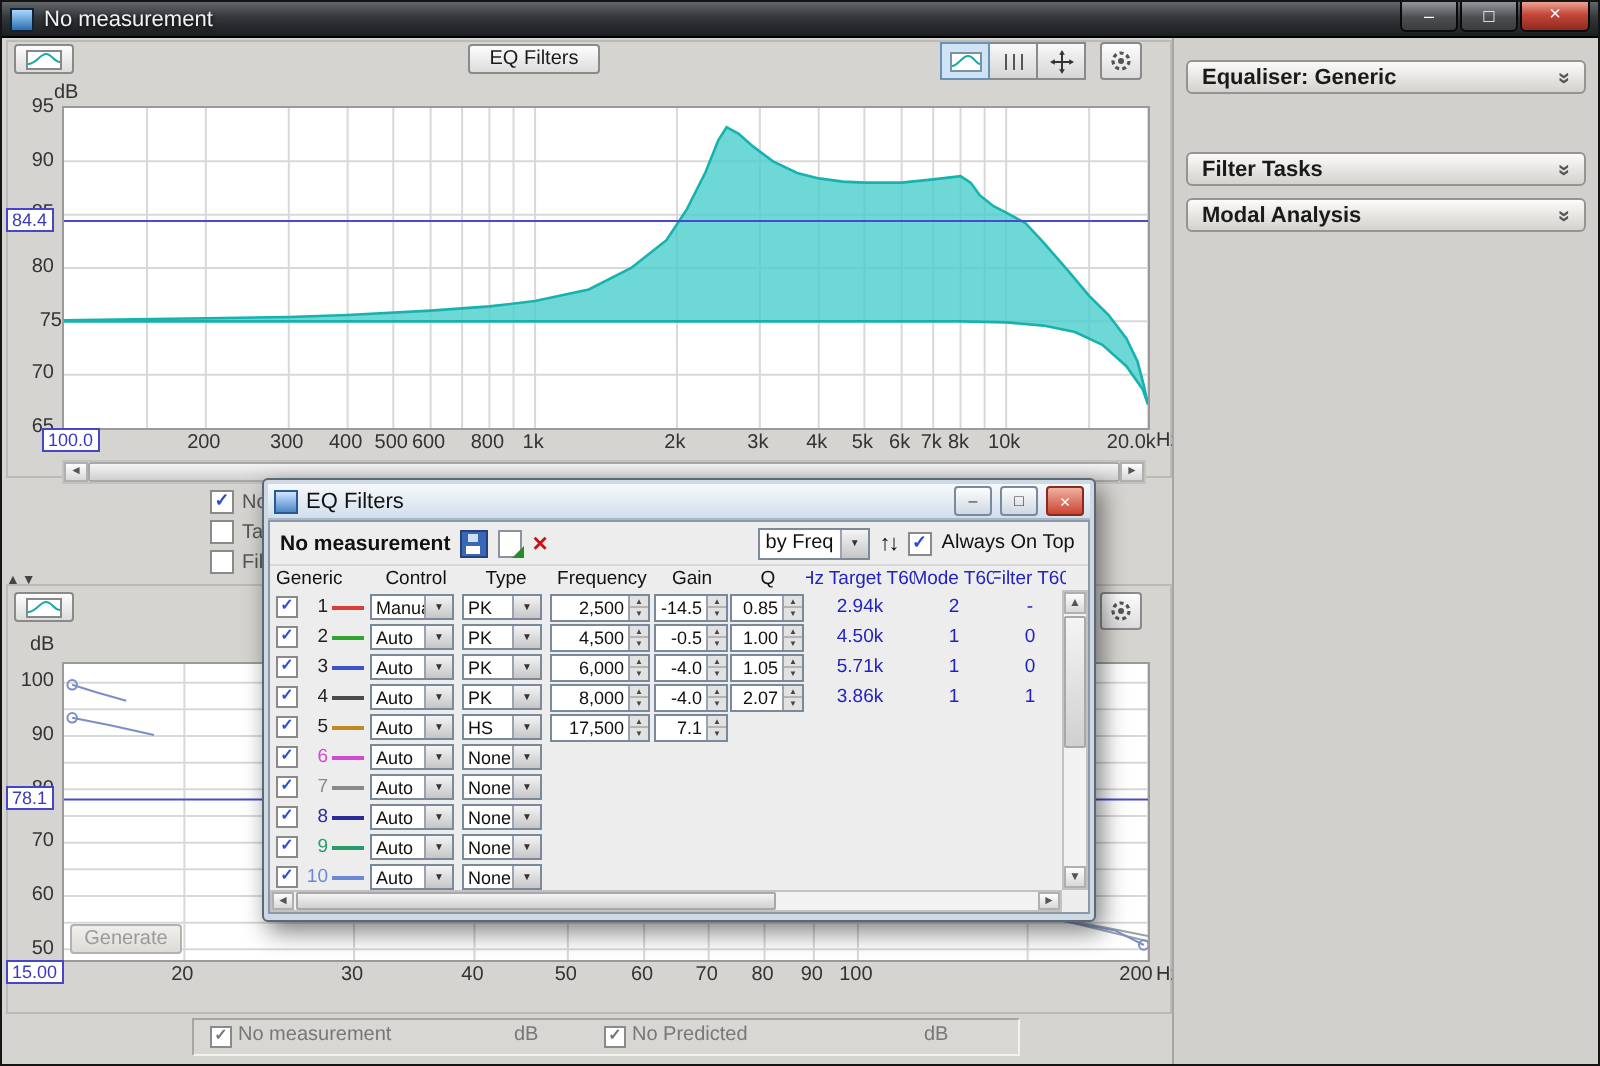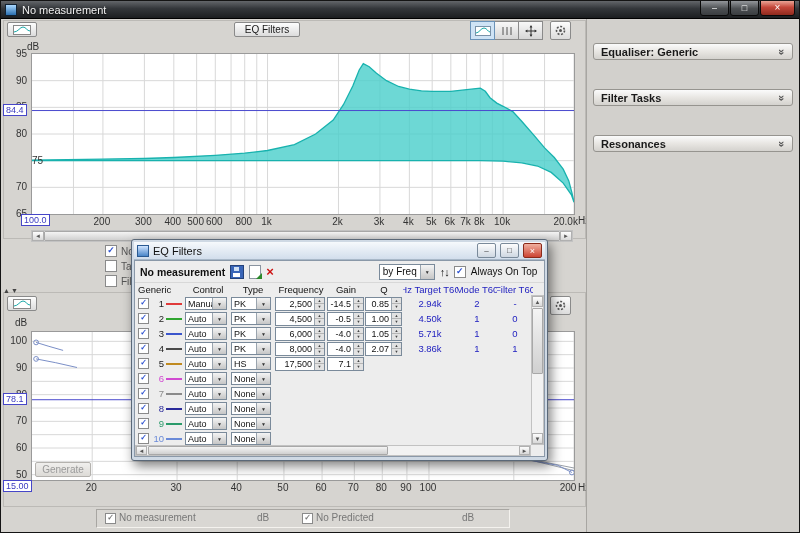--- a/index.html
+++ b/index.html
@@ -61,21 +61,21 @@
   
   #statusbar{position:absolute;left:95px;top:508px;width:412px;height:17px;background:#d9d7d3;
     border:1px solid;border-color:#a8a6a2 #f4f2ee #f4f2ee #a8a6a2;z-index:2;}
   #statusbar span{position:absolute;font-size:10px;color:#777;}
   #statusbar .cb{position:absolute;width:9px;height:9px;font-size:8px;line-height:8px;}
   
   #sidebar{position:absolute;left:585px;top:17px;width:215px;bottom:0;background:#d2d0cc;
     border-left:1px solid #a8a6a2;z-index:5;}
   .sb-item{position:absolute;left:6px;width:200px;height:17px;border:1px solid #96948f;border-radius:3px;
     background:linear-gradient(#fbfbfb,#e6e4e0 55%,#d4d2ce);display:flex;align-items:center;
-    padding:0 7px;font-size:11px;font-weight:bold;color:#1a1a1a;box-sizing:border-box;margin-top:13px;}
+    padding:0 7px;font-size:11px;font-weight:bold;color:#1a1a1a;box-sizing:border-box;}
   .sb-chev{margin-left:auto;color:#555;font-weight:bold;font-size:11px;display:inline-block;transform:rotate(90deg);}
   .sb-chev::after{content:"»";}
   
   #dialog{position:absolute;left:130px;top:238px;width:417px;height:222px;z-index:40;
     background:#cfd9e4;border:1px solid #5a6878;border-radius:3px;padding:2px;box-sizing:border-box;
     box-shadow:3px 5px 12px rgba(0,0,0,.5);}
   .dlg-title{height:17px;display:flex;align-items:center;gap:4px;padding:0 3px;
     background:linear-gradient(#f6f9fc,#d2deec);border-bottom:1px solid #a8b8c8;font-size:11px;color:#111;}
   .dlg-icon{width:10px;height:10px;background:linear-gradient(#cfe4ff,#4a86c8);border:1px solid #2a5a92;}
   .dlg-title .t{flex:1;}
@@ -279,22 +279,22 @@
 
   <div id="sidebar">
     <div class="sb-item" style="top:12px;">
       <span>Equaliser: Generic</span>
       <span class="sb-chev"></span>
     </div>
     <div class="sb-item" style="top:58px;">
       <span>Filter Tasks</span>
       <span class="sb-chev"></span>
     </div>
-    <div class="sb-item" style="top:104px;">
-      <span>Resonances</span>
+    <div class="sb-item" style="top:81px;">
+      <span>Modal Analysis</span>
       <span class="sb-chev"></span>
     </div>
   </div>
 
   <div id="dialog">
     <div class="dlg-title">
       <span class="dlg-icon"></span>
       <span class="t">EQ Filters</span>
       <div class="dwb min"></div>
       <div class="dwb max"></div>
@@ -749,21 +749,21 @@
     <span class="xlab" style="left: 430.187px; top: 215px;">5k</span>
     <span class="xlab" style="left: 448.838px; top: 215px;">6k</span>
     <span class="xlab" style="left: 464.607px; top: 215px;">7k</span>
     <span class="xlab" style="left: 478.267px; top: 215px;">8k</span>
     <span class="xlab" style="left: 501.093px; top: 215px;">10k</span>
     <span class="xlab last" style="left: 572px; top: 215px;">20.0k</span>
     <span class="ylab" style="left: 4px; top: 47px;">95</span>
     <span class="ylab" style="left: 4px; top: 73.6667px;">90</span>
     <span class="ylab" style="left: 4px; top: 100.333px;">85</span>
     <span class="ylab" style="left: 4px; top: 127px;">80</span>
-    <span class="ylab" style="left: 20px; top: 153.667px;">75</span>
+    <span class="ylab" style="left: 8px; top: 153.667px;">75</span>
     <span class="ylab" style="left: 4px; top: 180.333px;">70</span>
     <span class="ylab" style="left: 4px; top: 207px;">65</span>
     <svg width="542" height="148" style="position: absolute; left: 30px; top: 330px; background: rgb(255, 255, 255); border: 1px solid rgb(154, 154, 154); z-index: 1;">
       <line x1="60.19598493502436" y1="0" x2="60.19598493502436" y2="148" stroke="#d8d8d8" stroke-width="1"></line>
       <line x1="145.03746056589833" y1="0" x2="145.03746056589833" y2="148" stroke="#d8d8d8" stroke-width="1"></line>
       <line x1="205.2334455009227" y1="0" x2="205.2334455009227" y2="148" stroke="#d8d8d8" stroke-width="1"></line>
       <line x1="251.92507886820334" y1="0" x2="251.92507886820334" y2="148" stroke="#d8d8d8" stroke-width="1"></line>
       <line x1="290.07492113179666" y1="0" x2="290.07492113179666" y2="148" stroke="#d8d8d8" stroke-width="1"></line>
       <line x1="322.33015317153644" y1="0" x2="322.33015317153644" y2="148" stroke="#d8d8d8" stroke-width="1"></line>
       <line x1="350.270906066821" y1="0" x2="350.270906066821" y2="148" stroke="#d8d8d8" stroke-width="1"></line>

